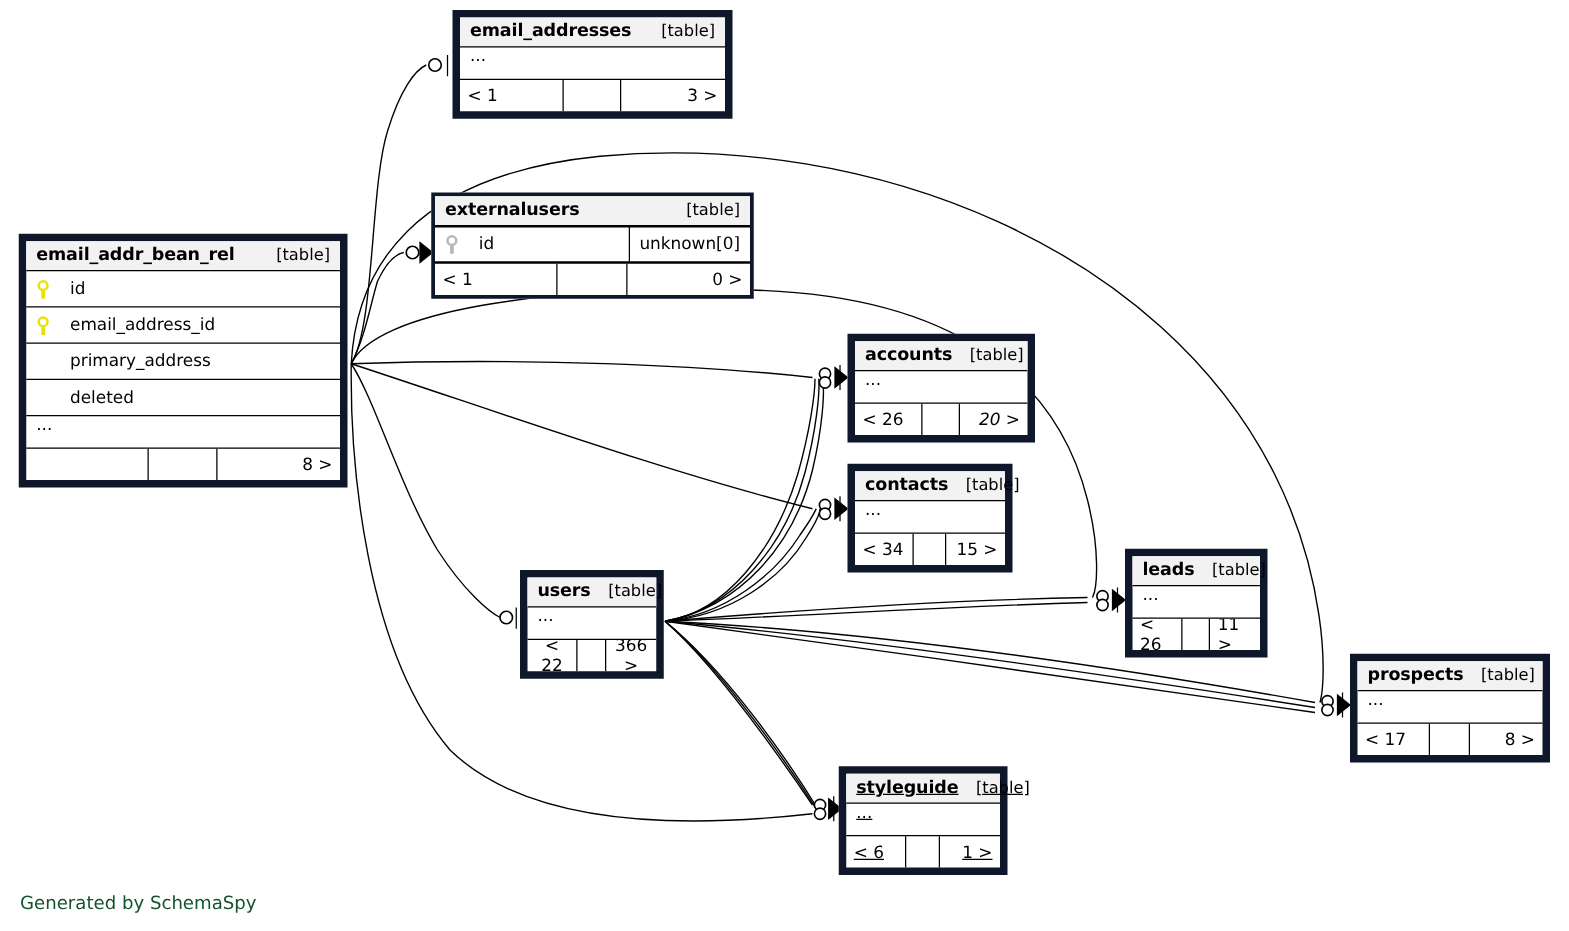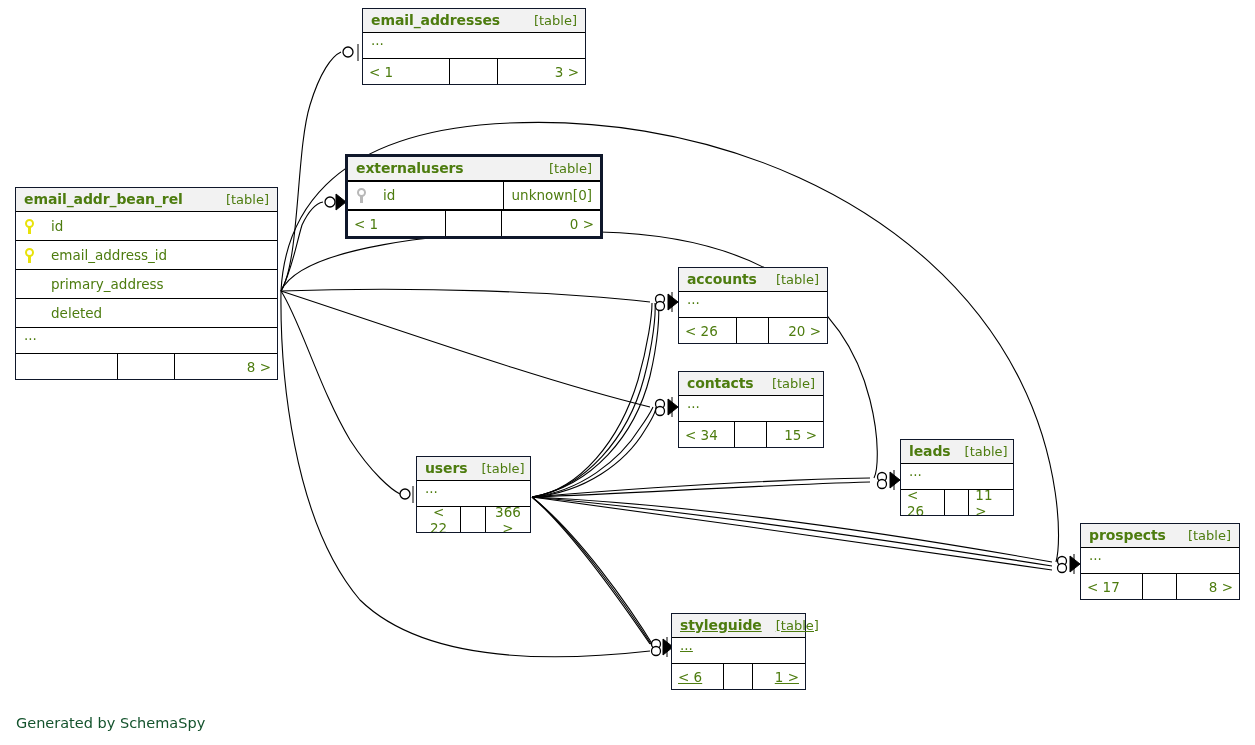--- a/index.html
+++ b/index.html
@@ -40,23 +40,23 @@
     fill: #ffffff;
     stroke: #000000;
     stroke-width: 1.3;
   }
 
   
   .tbl {
     position: absolute;
     box-sizing: border-box;
     background: #ffffff;
-    border: 1px solid #0f172a;
+    border: 6px solid #0f172a;
     font-size: 13.5px;
-    color: #4d7c0f;
+    color: #000000;
   }
   .tbl.focus {
     border-width: 3px;
   }
   .tbl-head {
     box-sizing: border-box;
     background: #f2f2f2;
     border-bottom: 1px solid #000000;
     padding: 3px 8px 4px 8px;
     display: flex;
@@ -321,24 +321,24 @@
       </div>
       <div class="tbl" style="left: 678px; top: 267px; width: 150px;">
         <div class="tbl-head">
           <span class="tbl-name">accounts</span>
           <span class="tbl-kind">[table]</span>
         </div>
         <div class="tbl-row ellipsis">...</div>
         <div class="tbl-foot">
           <div class="cell left" style="width: 39%;">&lt; 26</div>
           <div class="cell mid" style="width: 22%;"></div>
-          <div class="cell right" style="width: 39%;">20 &gt;</div>
-        </div>
-      </div>
-      <div class="tbl" style="left: 678px; top: 371px; width: 146px;">
+          <div class="cell right" style="width: 39%; font-style: italic;">20 &gt;</div>
+        </div>
+      </div>
+      <div class="tbl" style="left: 678px; top: 371px; width: 132px;">
         <div class="tbl-head">
           <span class="tbl-name">contacts</span>
           <span class="tbl-kind">[table]</span>
         </div>
         <div class="tbl-row ellipsis">...</div>
         <div class="tbl-foot">
           <div class="cell left" style="width: 39%;">&lt; 34</div>
           <div class="cell mid" style="width: 22%;"></div>
           <div class="cell right" style="width: 39%; text-align: right;">15 &gt;</div>
         </div>

